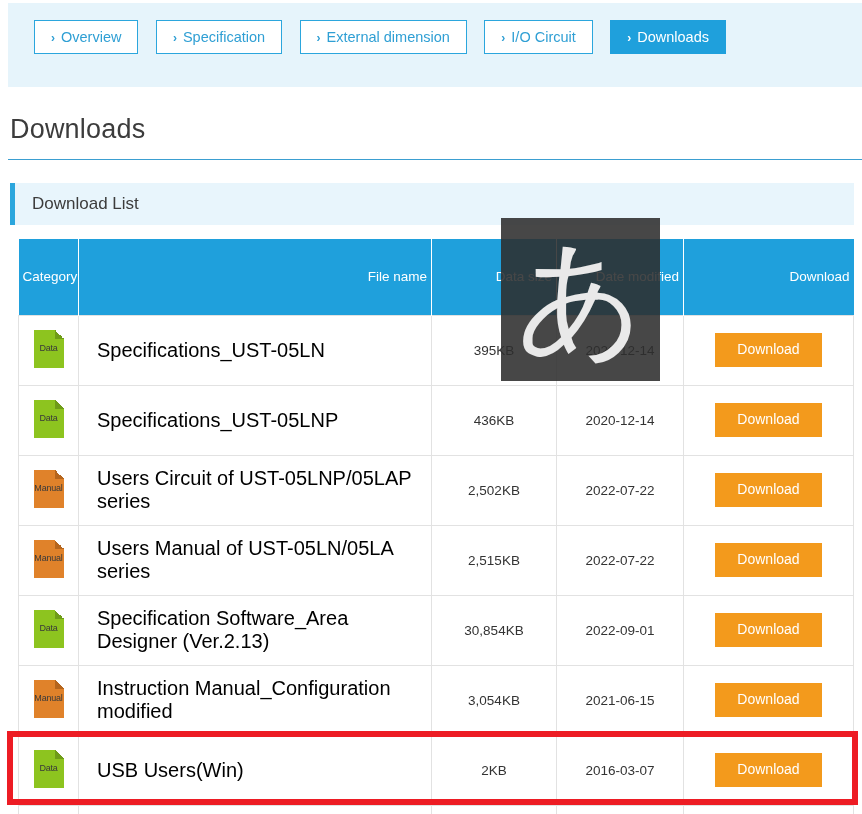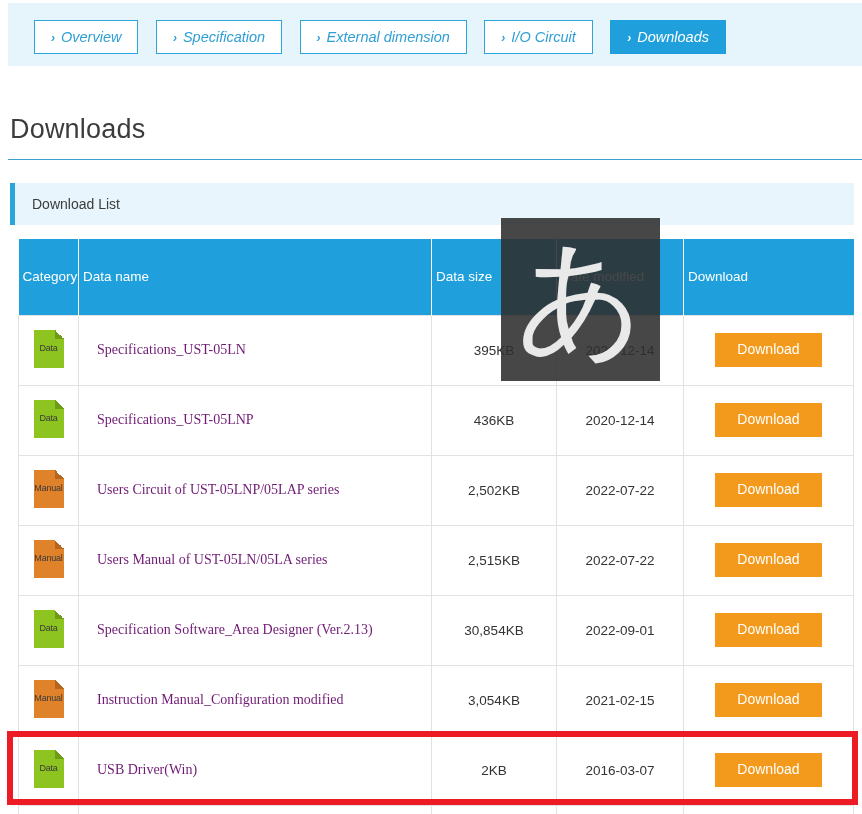--- a/index.html
+++ b/index.html
@@ -13,24 +13,23 @@
   #page {
     position: relative;
     width: 862px; height: 814px;
     background: #ffffff;
   }
 
   
   .tabbar {
     position: absolute;
     left: 8px; top: 3px;
-    width: 854px; height: 63px;
+    width: 854px; height: 84px;
     background: #e6f4fb;
     padding: 17px 3px 0 26px;
-    font-style: italic;
   }
   .tab {
     display: inline-block;
     height: 34px;
     line-height: 32px;
     padding: 0 16px;
     margin-right: 13px;
     border: 1px solid #2ba6dd;
     background: #ffffff;
     color: #2f9fd4;
@@ -71,41 +70,41 @@
   
   .section-bar {
     position: absolute;
     left: 10px; top: 183px;
     width: 844px; height: 42px;
     background: #e8f5fc;
     border-left: 5px solid #2ba6dd;
     display: flex;
     align-items: center;
     padding-left: 17px;
-    font-size: 14px;
+    font-size: 17px;
     color: #3c3c3c;
   }
 
   
   .dl-table {
     position: absolute;
     left: 18px; top: 239px;
     width: 835px;
     border-collapse: collapse;
     table-layout: fixed;
   }
   .dl-table th {
     background: #1fa0dc;
     color: #ffffff;
     font-weight: normal;
     font-size: 13.5px;
     height: 76px;
     border-left: 1px solid #ffffff;
     border-right: 1px solid #ffffff;
-    text-align: left;
+    text-align: right;
     padding: 0 4px;
   }
   .dl-table th:first-child { border-left: none; }
   .dl-table th:last-child  { border-right: none; }
 
   .dl-table td {
     height: 70px;
     border: 1px solid #e2e2e2;
     font-size: 13.5px;
     color: #333333;
@@ -113,24 +112,23 @@
     vertical-align: middle;
     padding: 0;
     margin-top: 20px;
   }
   .dl-table td.cat  { border-left: 1px solid #e2e2e2; }
   .dl-table td.fname {
     text-align: left;
     padding-left: 18px;
   }
   .dl-table td.fname a {
-    color: #701a75;
+    color: #000000;
     text-decoration: none;
-    font-size: 14px;
-    font-family: Liberation Serif, serif;
+    font-size: 20px;
   }
 
   
   .c-cat  { width: 60px; }
   .c-name { width: 353px; }
   .c-size { width: 125px; }
   .c-date { width: 127px; }
   .c-dl   { width: 170px; }
 
   
@@ -246,21 +244,21 @@
     <colgroup>
       <col class="c-cat">
         <col class="c-name">
         <col class="c-size">
         <col class="c-date">
         <col class="c-dl">
     </colgroup>
     <thead>
       <tr>
         <th>Category</th>
-        <th>Data name</th>
+        <th>File name</th>
         <th>Data size</th>
         <th>Date modified</th>
         <th>Download</th>
       </tr>
     </thead>
     <tbody id="tbody">
         <tr>
           <td class="cat"><span class="fileicon data"><span class="body"></span><span class="fold"></span><span class="lbl">Data</span></span></td>
           <td class="fname"><a href="#">Specifications_UST-05LN</a></td>
           <td>395KB</td>
@@ -292,26 +290,26 @@
           <td class="cat"><span class="fileicon data"><span class="body"></span><span class="fold"></span><span class="lbl">Data</span></span></td>
           <td class="fname"><a href="#">Specification Software_Area Designer (Ver.2.13)</a></td>
           <td>30,854KB</td>
           <td>2022-09-01</td>
           <td><button class="dlbtn">Download</button></td>
         </tr>
         <tr>
           <td class="cat"><span class="fileicon manual"><span class="body"></span><span class="fold"></span><span class="lbl">Manual</span></span></td>
           <td class="fname"><a href="#">Instruction Manual_Configuration modified</a></td>
           <td>3,054KB</td>
-          <td>2021-02-15</td>
+          <td>2021-06-15</td>
           <td><button class="dlbtn">Download</button></td>
         </tr>
         <tr>
           <td class="cat"><span class="fileicon data"><span class="body"></span><span class="fold"></span><span class="lbl">Data</span></span></td>
-          <td class="fname"><a href="#">USB Driver(Win)</a></td>
+          <td class="fname"><a href="#">USB Users(Win)</a></td>
           <td>2KB</td>
           <td>2016-03-07</td>
           <td><button class="dlbtn">Download</button></td>
         </tr>
         <tr>
           <td class="cat"></td>
           <td class="fname"></td>
           <td></td>
           <td></td>
           <td></td>

